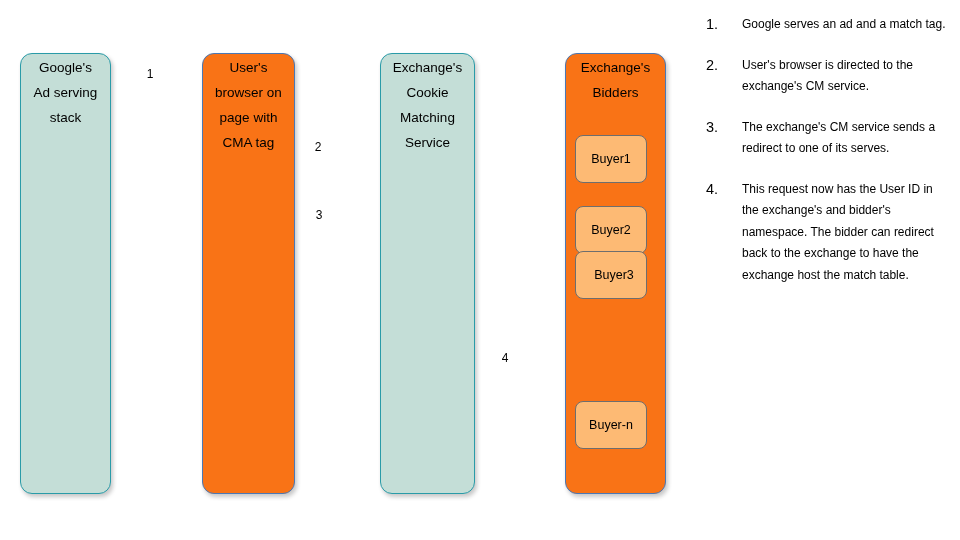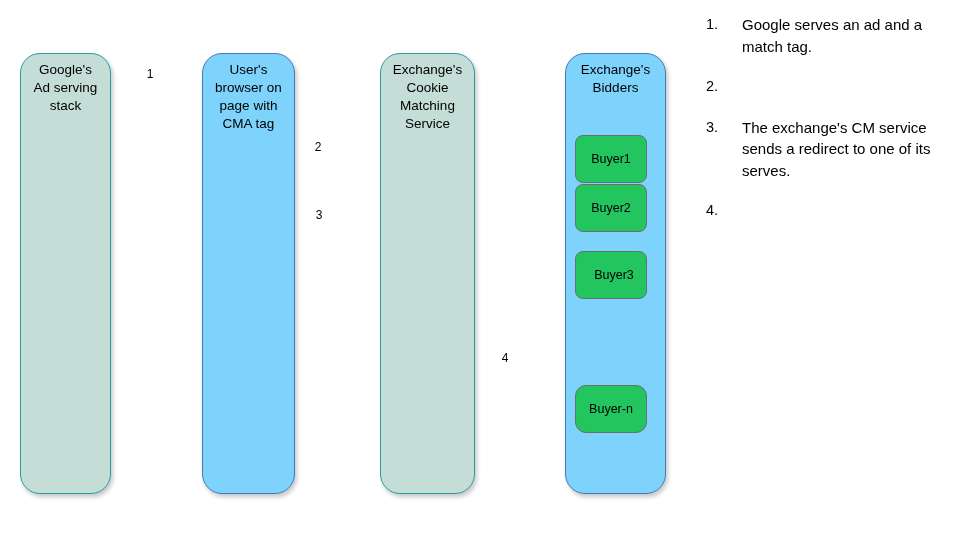--- a/index.html
+++ b/index.html
@@ -19,66 +19,66 @@
   #canvas {
     position: absolute;
     left: 0; top: 0;
     width: 960px;
     height: 540px;
   }
 
   
   .lane {
     position: absolute;
-    border-radius: 20px;
+    border-radius: 12px;
     box-sizing: border-box;
     box-shadow: 2px 3px 4px rgba(0,0,0,0.22);
     text-align: center;
-    padding-top: 7px;
+    padding-top: 1px;
     font-size: 13.5px;
-    line-height: 18px;
+    line-height: 25px;
     color: #000;
   }
   .lane.green {
     background: #c4ded7;
     border: 1.2px solid #2a9ba8;
   }
   .lane.blue {
-    background: #7dd3fc;
+    background: #f97316;
     border: 1.2px solid #4a78b5;
   }
 
   #lane-google  { left: 20px;  top: 53px; width: 91px;  height: 441px; }
   #lane-browser { left: 202px; top: 53px; width: 93px;  height: 441px; }
   #lane-cms     { left: 380px; top: 53px; width: 95px;  height: 441px; }
   #lane-bidders { left: 565px; top: 53px; width: 101px; height: 441px; }
 
   .lane-title { display: block; white-space: pre-line; }
 
   
   .buyer {
     position: absolute;
     left: 575px;
     width: 72px;
     height: 48px;
-    background: #22c55e;
+    background: #fdba74;
     border: 1px solid #6e6e6e;
     border-radius: 8px;
     box-sizing: border-box;
     display: flex;
     align-items: center;
     justify-content: center;
     font-size: 12.5px;
     line-height: 14px;
     color: #000;
   }
   #buyer-1 { top: 135px; }
-  #buyer-2 { top: 184px; }
+  #buyer-2 { top: 206px; }
   #buyer-3 { top: 251px; padding-left: 6px; }
-  #buyer-n { top: 385px; border-radius: 11px; }
+  #buyer-n { top: 401px; }
 
   
   #arrow-layer {
     position: absolute;
     left: 0; top: 0;
     width: 960px;
     height: 540px;
     pointer-events: none;
   }
 
@@ -110,21 +110,21 @@
   }
   .step-num {
     width: 36px;
     flex: 0 0 36px;
     font-size: 14.5px;
     line-height: 21.5px;
     color: #000;
   }
   .step-text {
     flex: 1 1 auto;
-    font-size: 15px;
+    font-size: 12px;
     line-height: 21.5px;
     color: #000;
   }
 </style>
 </head>
 <body>
 
 <div id="canvas">
 
   <div class="lane green" id="lane-google">
@@ -200,23 +200,25 @@
   <div class="arrow-label" id="label-3">3</div>
   <div class="arrow-label" id="label-4">4</div>
 
   <ol id="steps-list" style="list-style:none;margin:0;padding:0;">
     <li class="step">
       <span class="step-num">1.</span>
       <span class="step-text">Google serves an ad and a match tag.</span>
     </li>
     <li class="step">
       <span class="step-num">2.</span>
+      <span class="step-text">User's browser is directed to the exchange's CM service.</span>
     </li>
     <li class="step">
       <span class="step-num">3.</span>
       <span class="step-text">The exchange's CM service sends a redirect to one of its serves.</span>
     </li>
     <li class="step">
       <span class="step-num">4.</span>
+      <span class="step-text">This request now has the User ID in the exchange's and bidder's namespace. The bidder can redirect back to the exchange to have the exchange host the match table.</span>
     </li>
   </ol>
 
 </div>
 
 </body></html>

